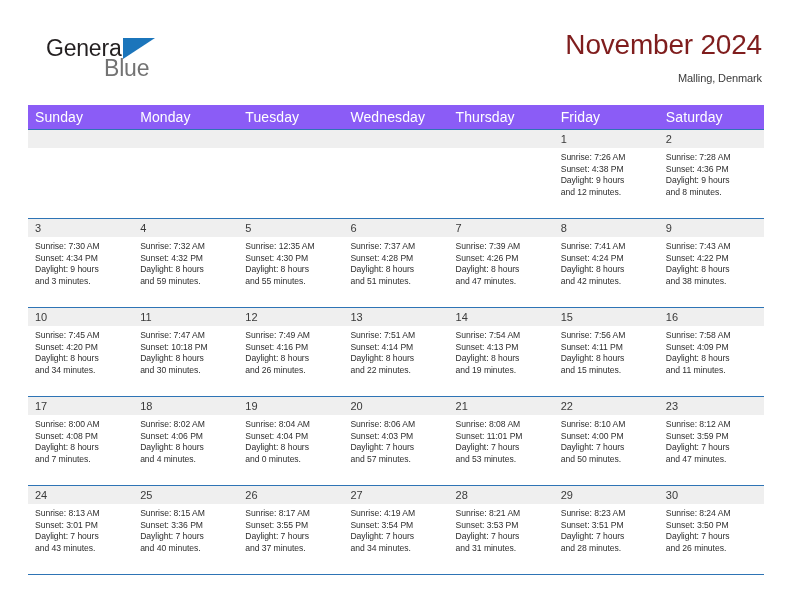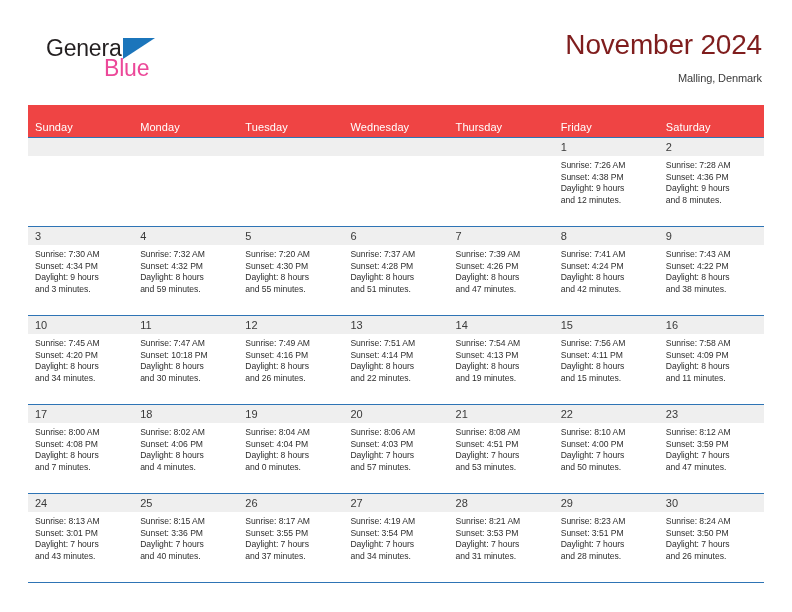--- a/index.html
+++ b/index.html
@@ -53,21 +53,21 @@
     border-bottom: 21px solid transparent;
     margin-left: -3px;
     margin-bottom: 1px;
   }
   .brand-row2 {
     margin-top: -3px;
     padding-left: 58px;
   }
   .brand-blue {
     font-size: 23px;
-    color: #ec4899;
+    color: #737373;
     line-height: 23px;
     letter-spacing: -0.2px;
   }
 
   .title-block {
     text-align: right;
     padding-top: 0px;
   }
   .cal-title {
     font-size: 28px;
@@ -87,26 +87,26 @@
   
   .calendar {
     position: absolute;
     left: 28px;
     top: 105px;
     width: 736px;
     border-collapse: collapse;
     table-layout: fixed;
   }
   .calendar th {
-    background: #ef4444;
+    background: #8b5cf6;
     color: #ffffff;
-    font-size: 11px;
+    font-size: 14px;
     font-weight: normal;
     text-align: left;
-    padding: 16px 0 4px 7px;
+    padding: 4px 0 4px 7px;
     height: 19px;
     border: none;
     letter-spacing: 0.1px;
   }
   .calendar td {
     width: 105.14px;
     height: 89px;
     vertical-align: top;
     padding: 0;
     border-top: 1px solid #2e74b5;
@@ -223,21 +223,21 @@
             <div class="info">
               <div>Sunrise: 7:32 AM</div>
               <div>Sunset: 4:32 PM</div>
               <div>Daylight: 8 hours</div>
               <div>and 59 minutes.</div>
             </div>
           </td>
           <td>
             <span class="daynum">5</span>
             <div class="info">
-              <div>Sunrise: 7:20 AM</div>
+              <div>Sunrise: 12:35 AM</div>
               <div>Sunset: 4:30 PM</div>
               <div>Daylight: 8 hours</div>
               <div>and 55 minutes.</div>
             </div>
           </td>
           <td>
             <span class="daynum">6</span>
             <div class="info">
               <div>Sunrise: 7:37 AM</div>
               <div>Sunset: 4:28 PM</div>
@@ -372,21 +372,21 @@
               <div>Sunrise: 8:06 AM</div>
               <div>Sunset: 4:03 PM</div>
               <div>Daylight: 7 hours</div>
               <div>and 57 minutes.</div>
             </div>
           </td>
           <td>
             <span class="daynum">21</span>
             <div class="info">
               <div>Sunrise: 8:08 AM</div>
-              <div>Sunset: 4:51 PM</div>
+              <div>Sunset: 11:01 PM</div>
               <div>Daylight: 7 hours</div>
               <div>and 53 minutes.</div>
             </div>
           </td>
           <td>
             <span class="daynum">22</span>
             <div class="info">
               <div>Sunrise: 8:10 AM</div>
               <div>Sunset: 4:00 PM</div>
               <div>Daylight: 7 hours</div>

